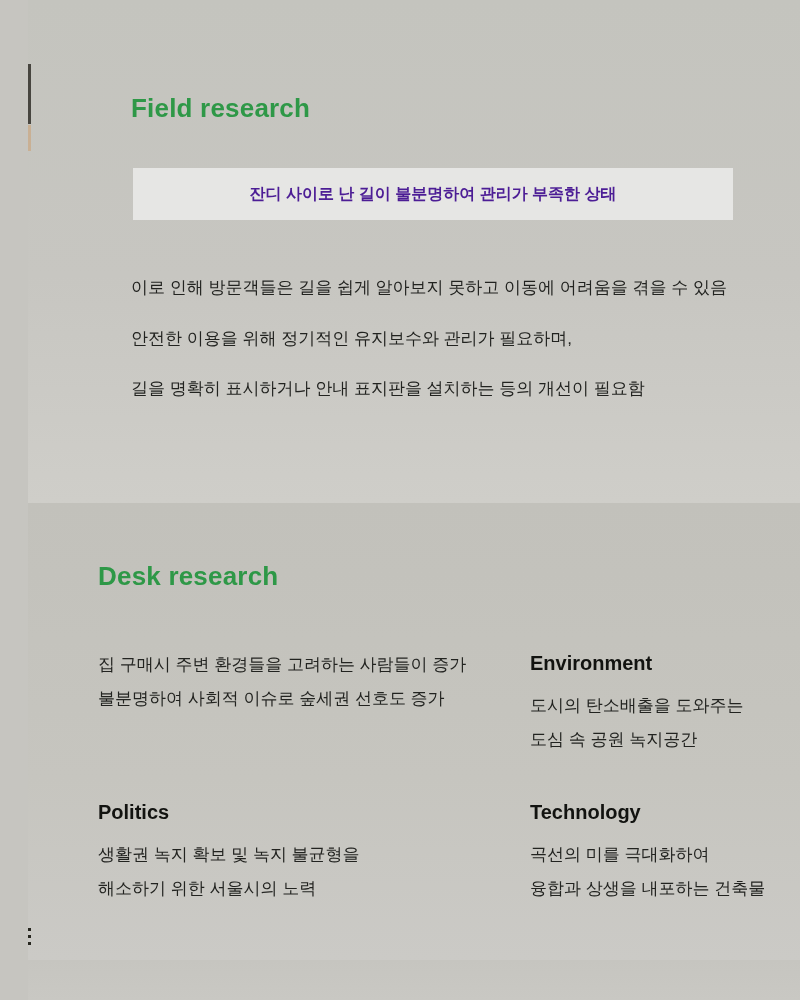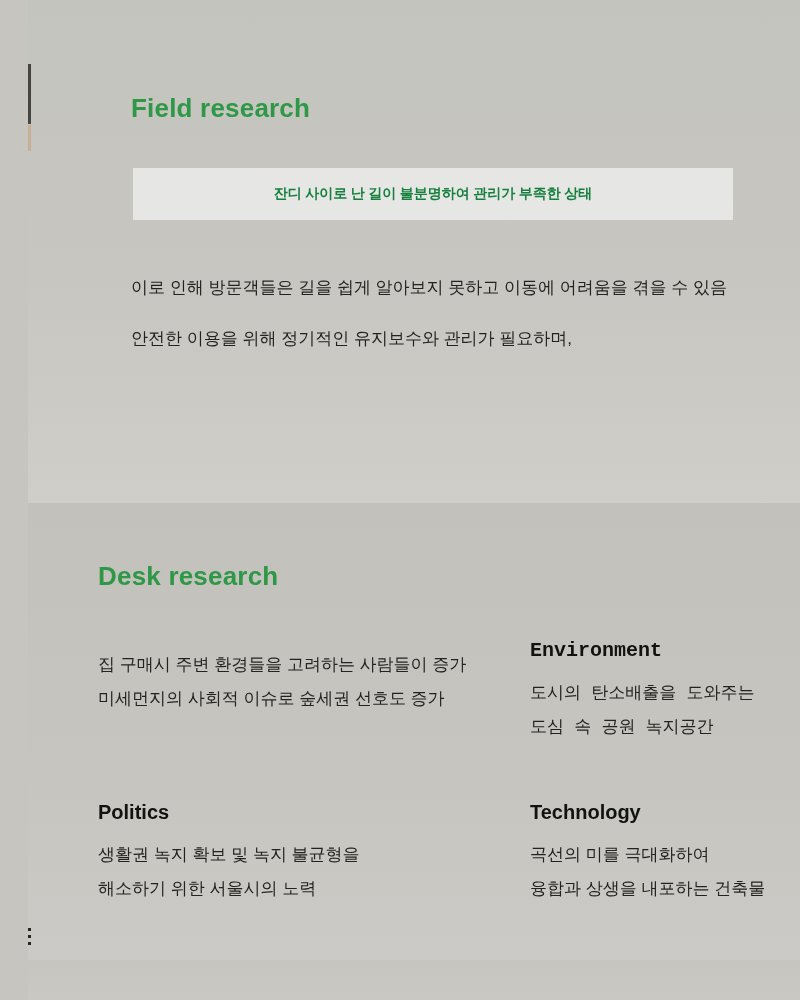--- a/index.html
+++ b/index.html
@@ -42,44 +42,43 @@
 
   
   .highlight-box {
     position: absolute;
     left: 105px; top: 168px;
     width: 600px; height: 52px;
     background: #e6e6e4;
     display: flex; align-items: center; justify-content: center;
   }
   .highlight-box span {
-    font-size: 14px;
+    font-size: 16px;
     font-weight: bold;
-    color: #15803d;
+    color: #4c1d95;
     white-space: nowrap;
-    font-family: Liberation Serif, serif;
   }
 
   
   .body-line {
     position: absolute;
     left: 103px;
     margin: 0;
     font-size: 17px;
     color: #222320;
     white-space: nowrap;
   }
   .fl-0 { top: 276px; }
   .fl-1 { top: 327px; }
   .fl-2 { top: 377px; }
 
   
   .card { position: absolute; }
   .card-0 { left: 70px;  top: 131px; }  
-  .card-1 { left: 502px; top: 136px; font-family: Liberation Mono, monospace; }  
+  .card-1 { left: 502px; top: 148px; }  
   .card-2 { left: 70px;  top: 297px; }  
   .card-3 { left: 502px; top: 297px; }  
   .card h2 {
     margin: 0;
     font-size: 20px;
     font-weight: bold;
     color: #121310;
     line-height: 24px;
     white-space: nowrap;
   }
@@ -121,28 +120,29 @@
     <div class="edge-sliver-tan"></div>
 
     <h1 class="green-title field-title">Field research</h1>
 
     <div class="highlight-box">
       <span>잔디 사이로 난 길이 불분명하여 관리가 부족한 상태</span>
     </div>
 
     <p class="body-line fl-1">안전한 이용을 위해 정기적인 유지보수와 관리가 필요하며,</p>
     <p class="body-line fl-0">이로 인해 방문객들은 길을 쉽게 알아보지 못하고 이동에 어려움을 겪을 수 있음</p>
+    <p class="body-line fl-2">길을 명확히 표시하거나 안내 표지판을 설치하는 등의 개선이 필요함</p>
   </section>
 
   <section class="slide slide-2">
     <h1 class="green-title desk-title">Desk research</h1>
 
     <div class="card card-0">
       <p class="first">집 구매시 주변 환경들을 고려하는 사람들이 증가</p>
-      <p>미세먼지의 사회적 이슈로 숲세권 선호도 증가</p>
+      <p>불분명하여 사회적 이슈로 숲세권 선호도 증가</p>
     </div>
 
     <div class="card card-1">
       <h2>Environment</h2>
       <p class="first">도시의 탄소배출을 도와주는</p>
       <p>도심 속 공원 녹지공간</p>
     </div>
 
     <div class="card card-2">
       <h2>Politics</h2>

